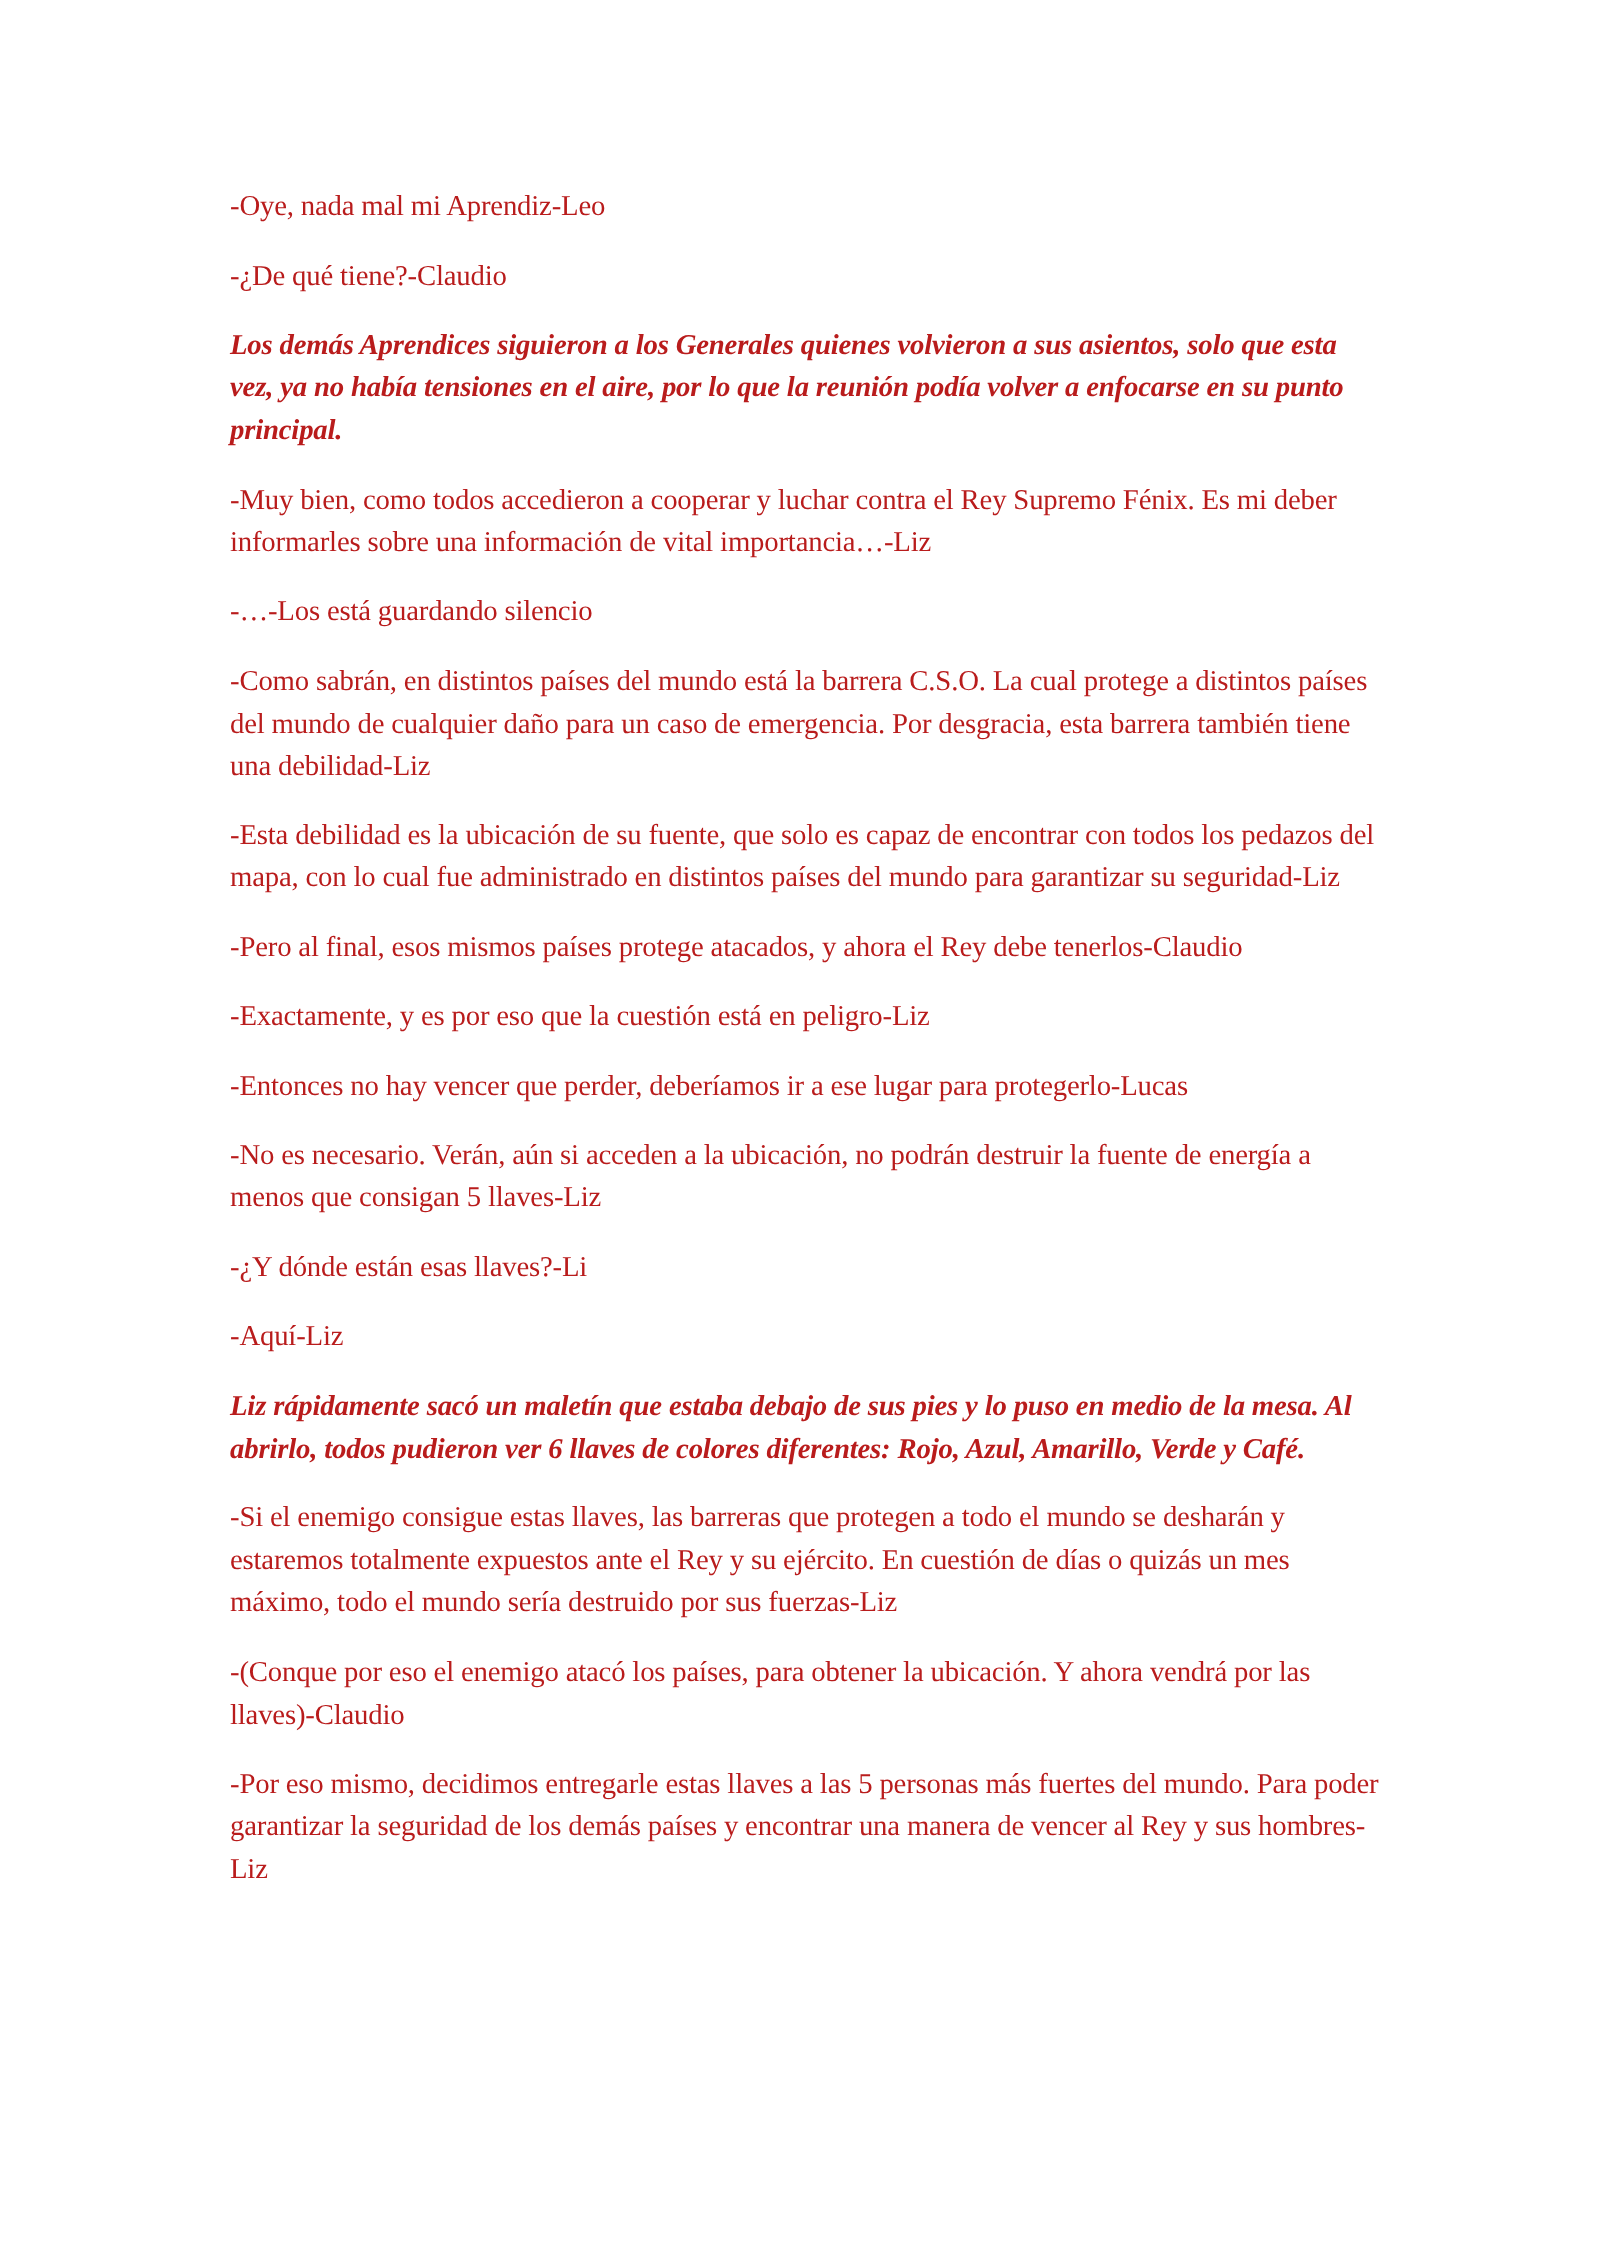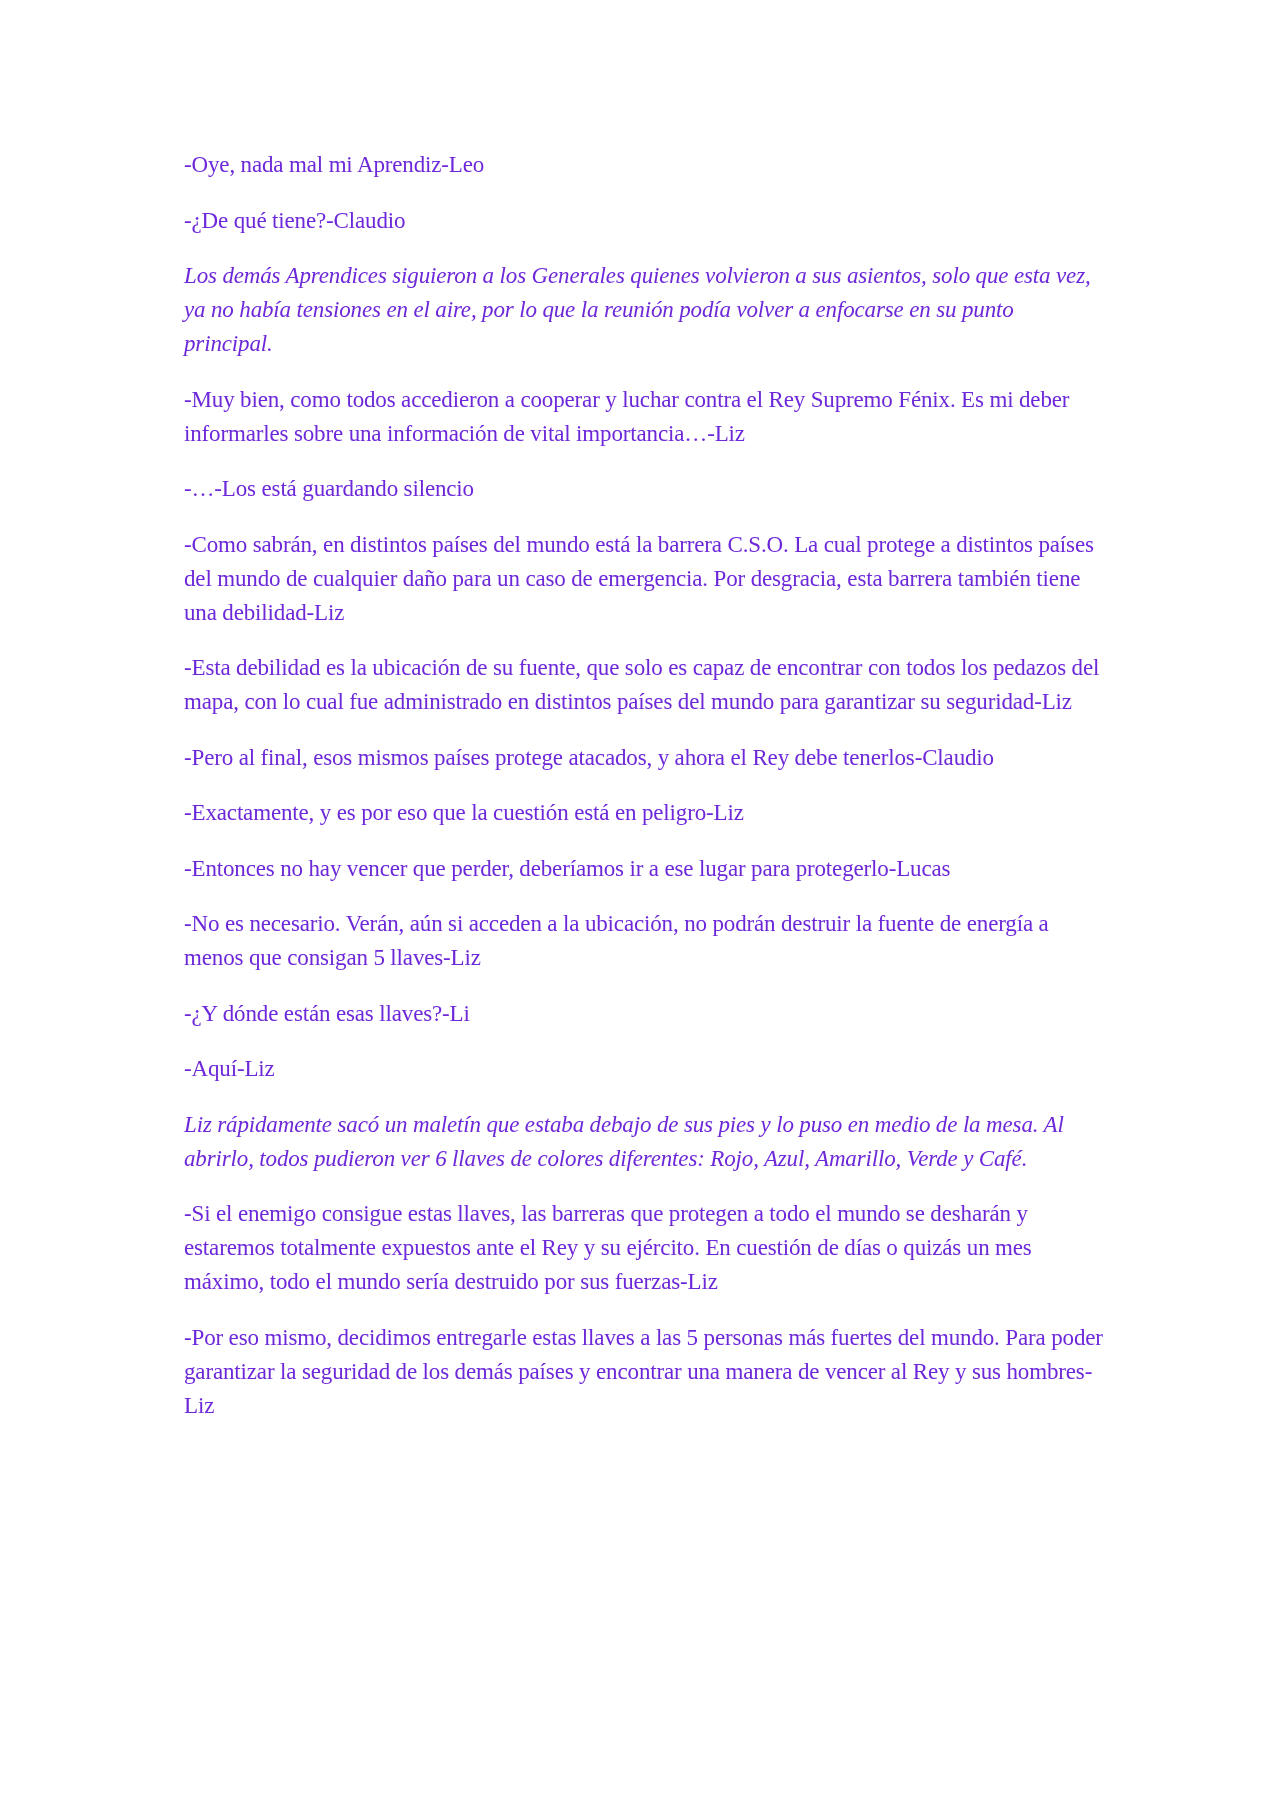--- a/index.html
+++ b/index.html
@@ -2,41 +2,42 @@
 <html><head>
 <meta charset="utf-8">
 <style>
   html, body { margin: 0; padding: 0; background: #ffffff; }
   body { width: 1280px; height: 1810px; position: relative; overflow: hidden; }
   .page {
     position: absolute;
     left: 184px;
     top: 148px;
     width: 920px;
-    color: #6d28d9;
+    color: #b91c1c;
     font-family: "Liberation Serif", "DejaVu Serif", serif;
     font-size: 23px;
     line-height: 34px;
   }
   .para { margin: 0 0 21.5px 0; letter-spacing: -0.15px; }
-  .para.narr { font-style: italic; }
+  .para.narr { font-style: italic; font-weight: bold; }
 </style>
 </head>
 <body>
 
 <div class="page">
   <p class="para">-Oye, nada mal mi Aprendiz-Leo</p>
   <p class="para">-¿De qué tiene?-Claudio</p>
   <p class="para narr">Los demás Aprendices siguieron a los Generales quienes volvieron a sus asientos, solo que esta vez, ya no había tensiones en el aire, por lo que la reunión podía volver a enfocarse en su punto principal.</p>
   <p class="para">-Muy bien, como todos accedieron a cooperar y luchar contra el Rey Supremo Fénix. Es mi deber informarles sobre una información de vital importancia…-Liz</p>
   <p class="para">-…-Los está guardando silencio</p>
   <p class="para">-Como sabrán, en distintos países del mundo está la barrera C.S.O. La cual protege a distintos países del mundo de cualquier daño para un caso de emergencia. Por desgracia, esta barrera también tiene una debilidad-Liz</p>
   <p class="para">-Esta debilidad es la ubicación de su fuente, que solo es capaz de encontrar con todos los pedazos del mapa, con lo cual fue administrado en distintos países del mundo para garantizar su seguridad-Liz</p>
   <p class="para">-Pero al final, esos mismos países protege atacados, y ahora el Rey debe tenerlos-Claudio</p>
   <p class="para">-Exactamente, y es por eso que la cuestión está en peligro-Liz</p>
   <p class="para">-Entonces no hay vencer que perder, deberíamos ir a ese lugar para protegerlo-Lucas</p>
   <p class="para">-No es necesario. Verán, aún si acceden a la ubicación, no podrán destruir la fuente de energía a menos que consigan 5 llaves-Liz</p>
   <p class="para">-¿Y dónde están esas llaves?-Li</p>
   <p class="para">-Aquí-Liz</p>
   <p class="para narr">Liz rápidamente sacó un maletín que estaba debajo de sus pies y lo puso en medio de la mesa. Al abrirlo, todos pudieron ver 6 llaves de colores diferentes: Rojo, Azul, Amarillo, Verde  y Café.</p>
   <p class="para">-Si el enemigo consigue estas llaves, las barreras que protegen a todo el mundo se desharán y estaremos totalmente expuestos ante el Rey y su ejército. En cuestión de días o quizás un mes máximo, todo el mundo sería destruido por sus fuerzas-Liz</p>
+  <p class="para">-(Conque por eso el enemigo atacó los países, para obtener la ubicación. Y ahora vendrá por las llaves)-Claudio</p>
   <p class="para">-Por eso mismo, decidimos entregarle estas llaves a las 5 personas más fuertes del mundo. Para poder garantizar la seguridad de los demás países y encontrar una manera de vencer al Rey y sus hombres-Liz</p>
 </div>
 
 </body></html>

